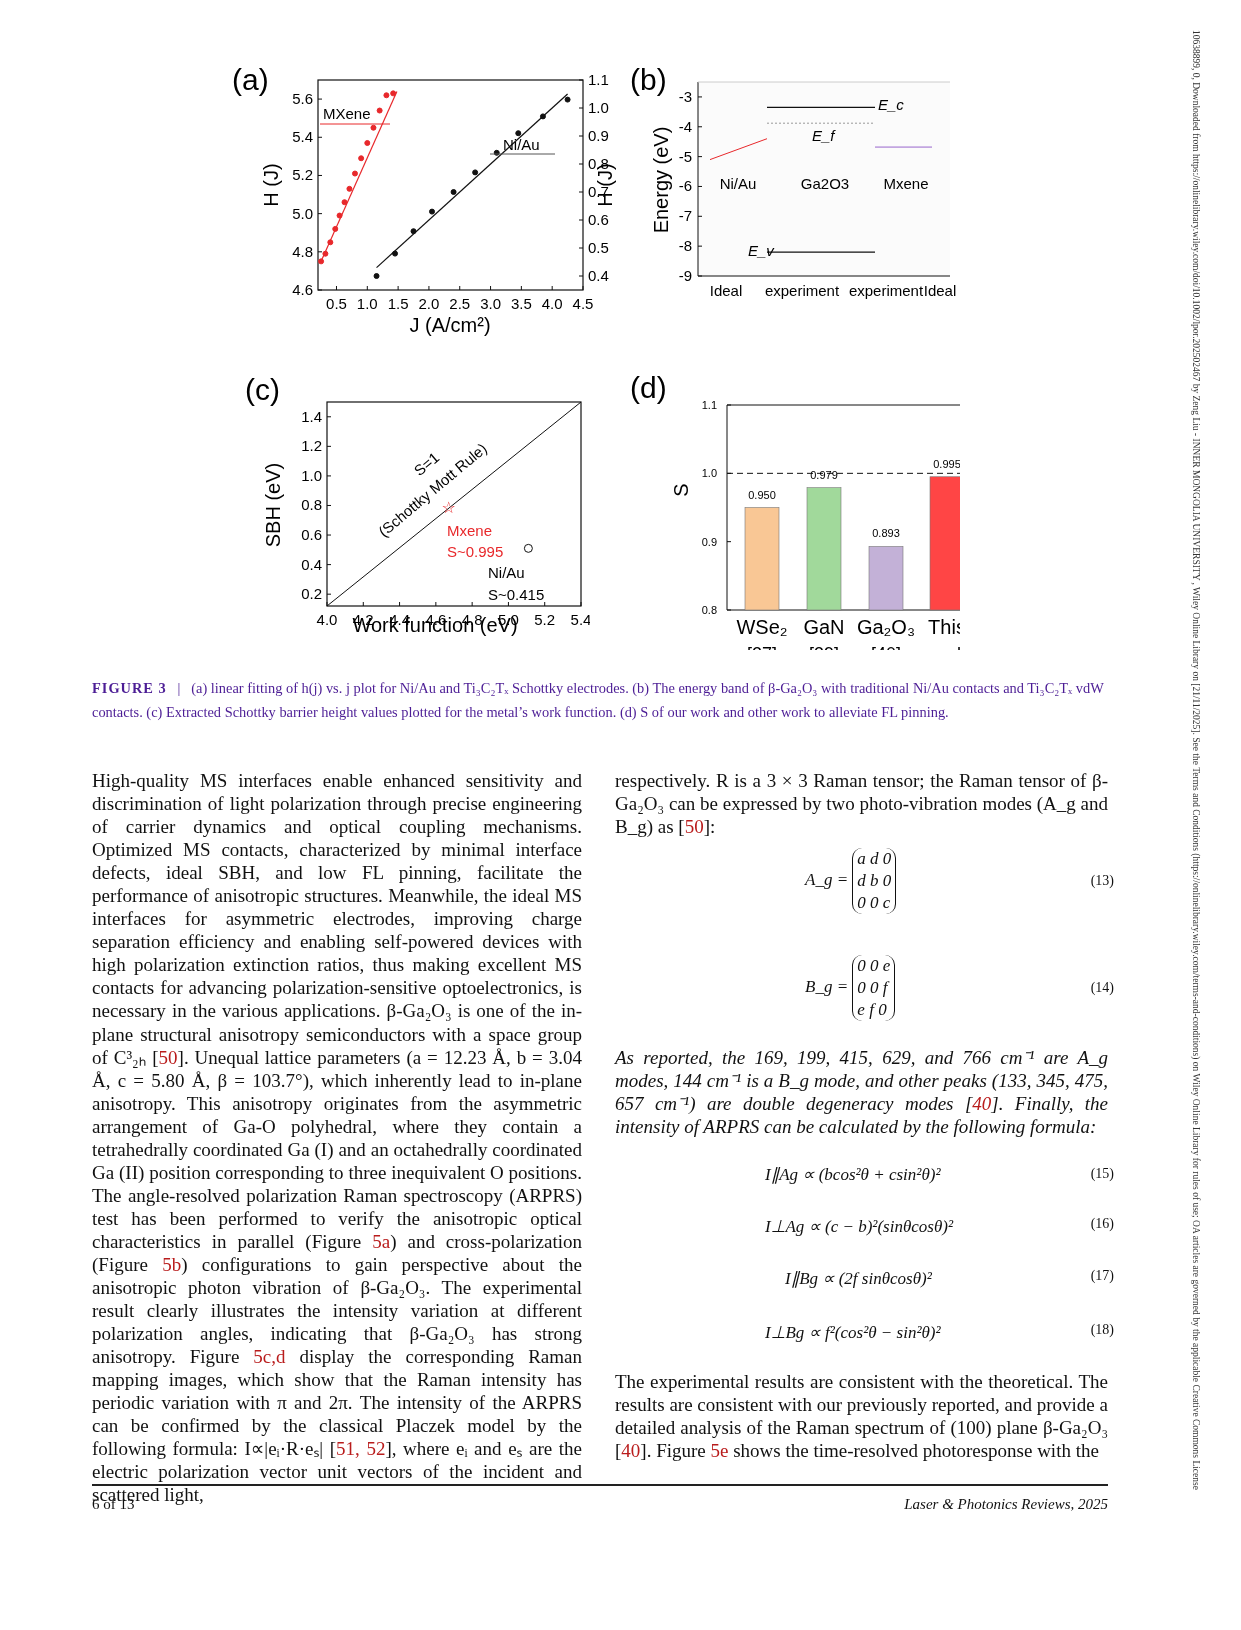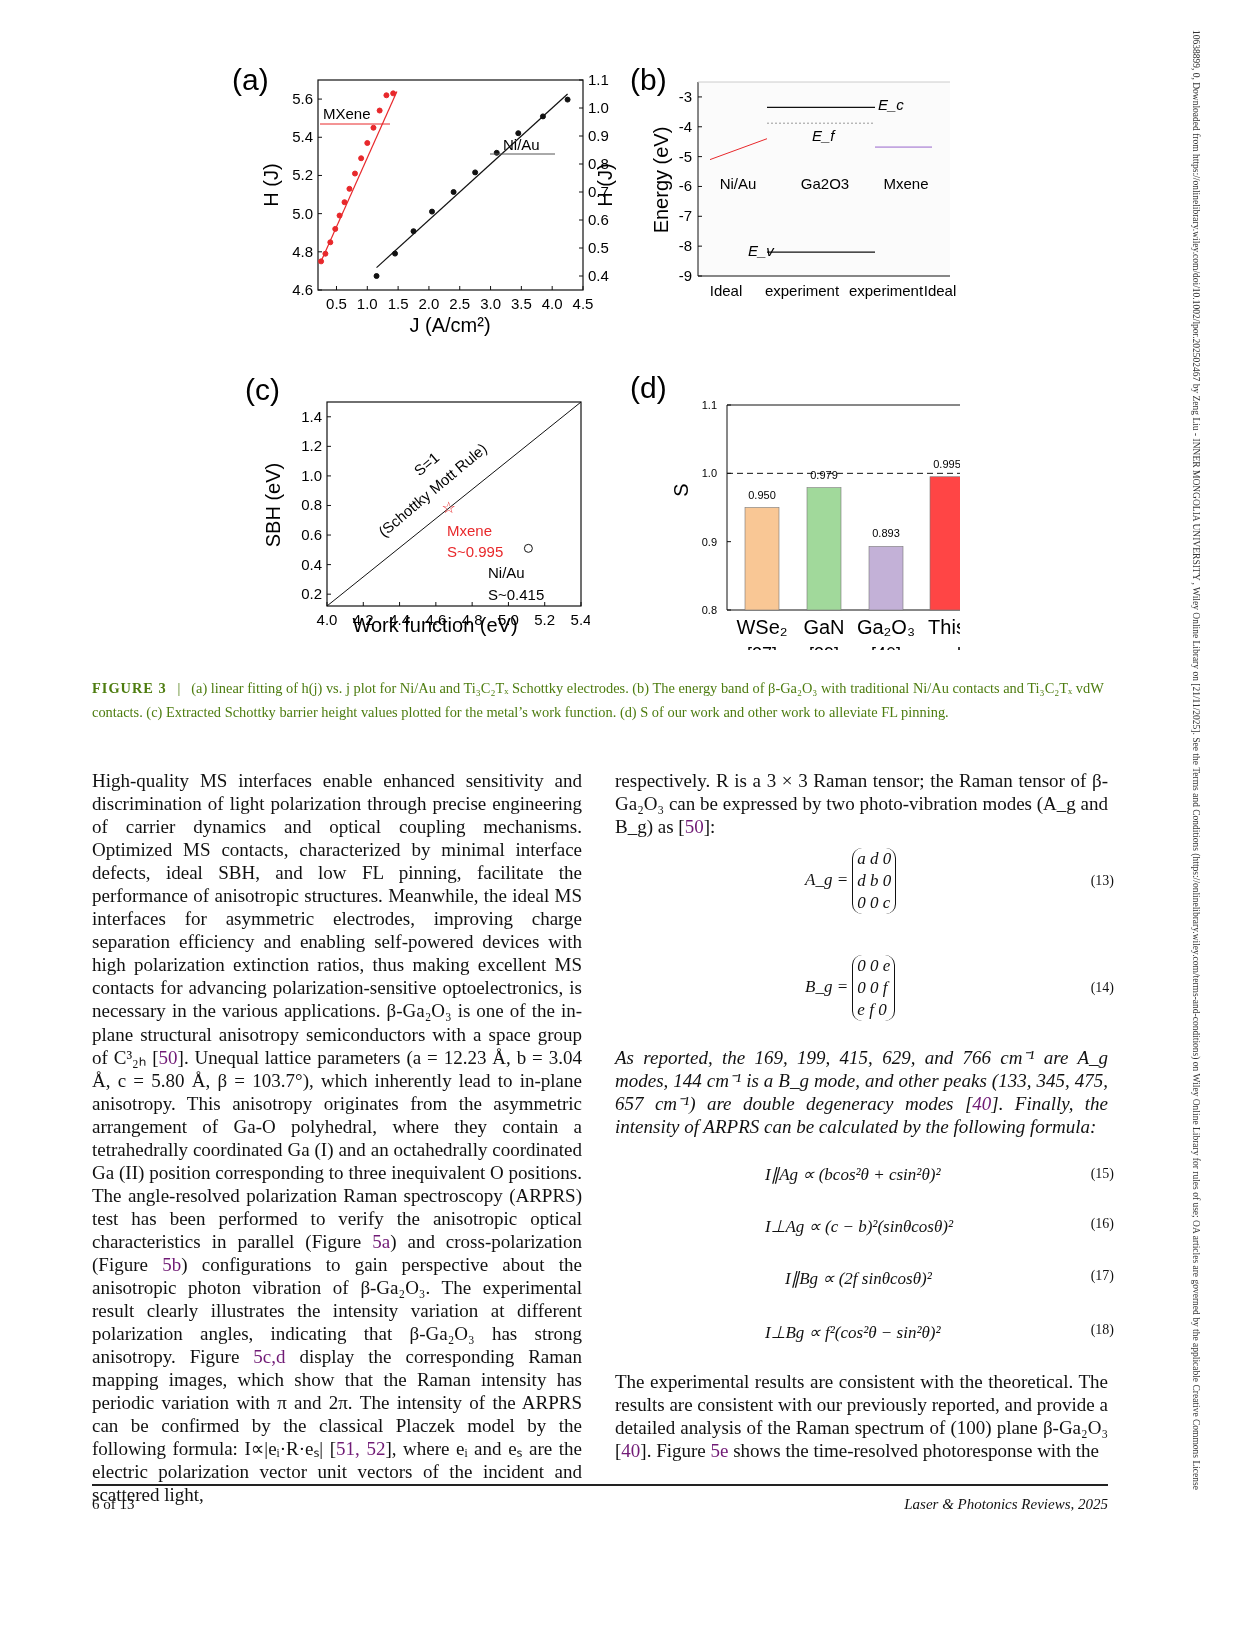--- a/index.html
+++ b/index.html
@@ -1,26 +1,26 @@
 <!DOCTYPE html>
 <html><head>
 <meta charset="utf-8">
 <style>
   html,body{margin:0;padding:0;background:#fff;}
   body{width:1241px;height:1630px;position:relative;overflow:hidden;font-family:"Liberation Serif",serif;color:#111;}
   .fig{position:absolute;}
   svg text{font-family:"Liberation Sans",sans-serif;}
   .sidebar{position:absolute;right:40px;top:30px;width:14px;height:1570px;writing-mode:vertical-rl;font-family:"Liberation Serif",serif;font-size:9.5px;color:#333;white-space:nowrap;overflow:hidden;}
-  .caption{position:absolute;left:92px;top:676px;width:1050px;font-size:14.4px;line-height:24px;color:#4d7c0f;}
+  .caption{position:absolute;left:92px;top:676px;width:1050px;font-size:14.4px;line-height:24px;color:#4c1d95;}
   .caption .lab{font-weight:bold;letter-spacing:1px;}
   .col{position:absolute;font-size:19px;line-height:23.05px;text-align:justify;}
   .col p{margin:0;}
   .colL{left:92px;top:769px;width:490px;}
   .colR{left:615px;top:769px;width:493px;}
-  .link{color:#701a75;}
+  .link{color:#b91c1c;}
   .eq{position:absolute;font-size:17px;font-style:italic;}
   .eqnum{position:absolute;right:127px;font-size:14px;}
   .mat{display:inline-block;vertical-align:middle;border-left:1.3px solid #111;border-right:1.3px solid #111;border-radius:10px;padding:0 4px;line-height:22px;font-style:italic;}
   .footer-line{position:absolute;left:92px;top:1484px;width:1016px;height:1.5px;background:#222;}
   .footer-l{position:absolute;left:92px;top:1496px;font-size:15px;}
   .footer-r{position:absolute;right:133px;top:1496px;font-size:15px;font-style:italic;}
 </style>
 </head>
 <body>
 

